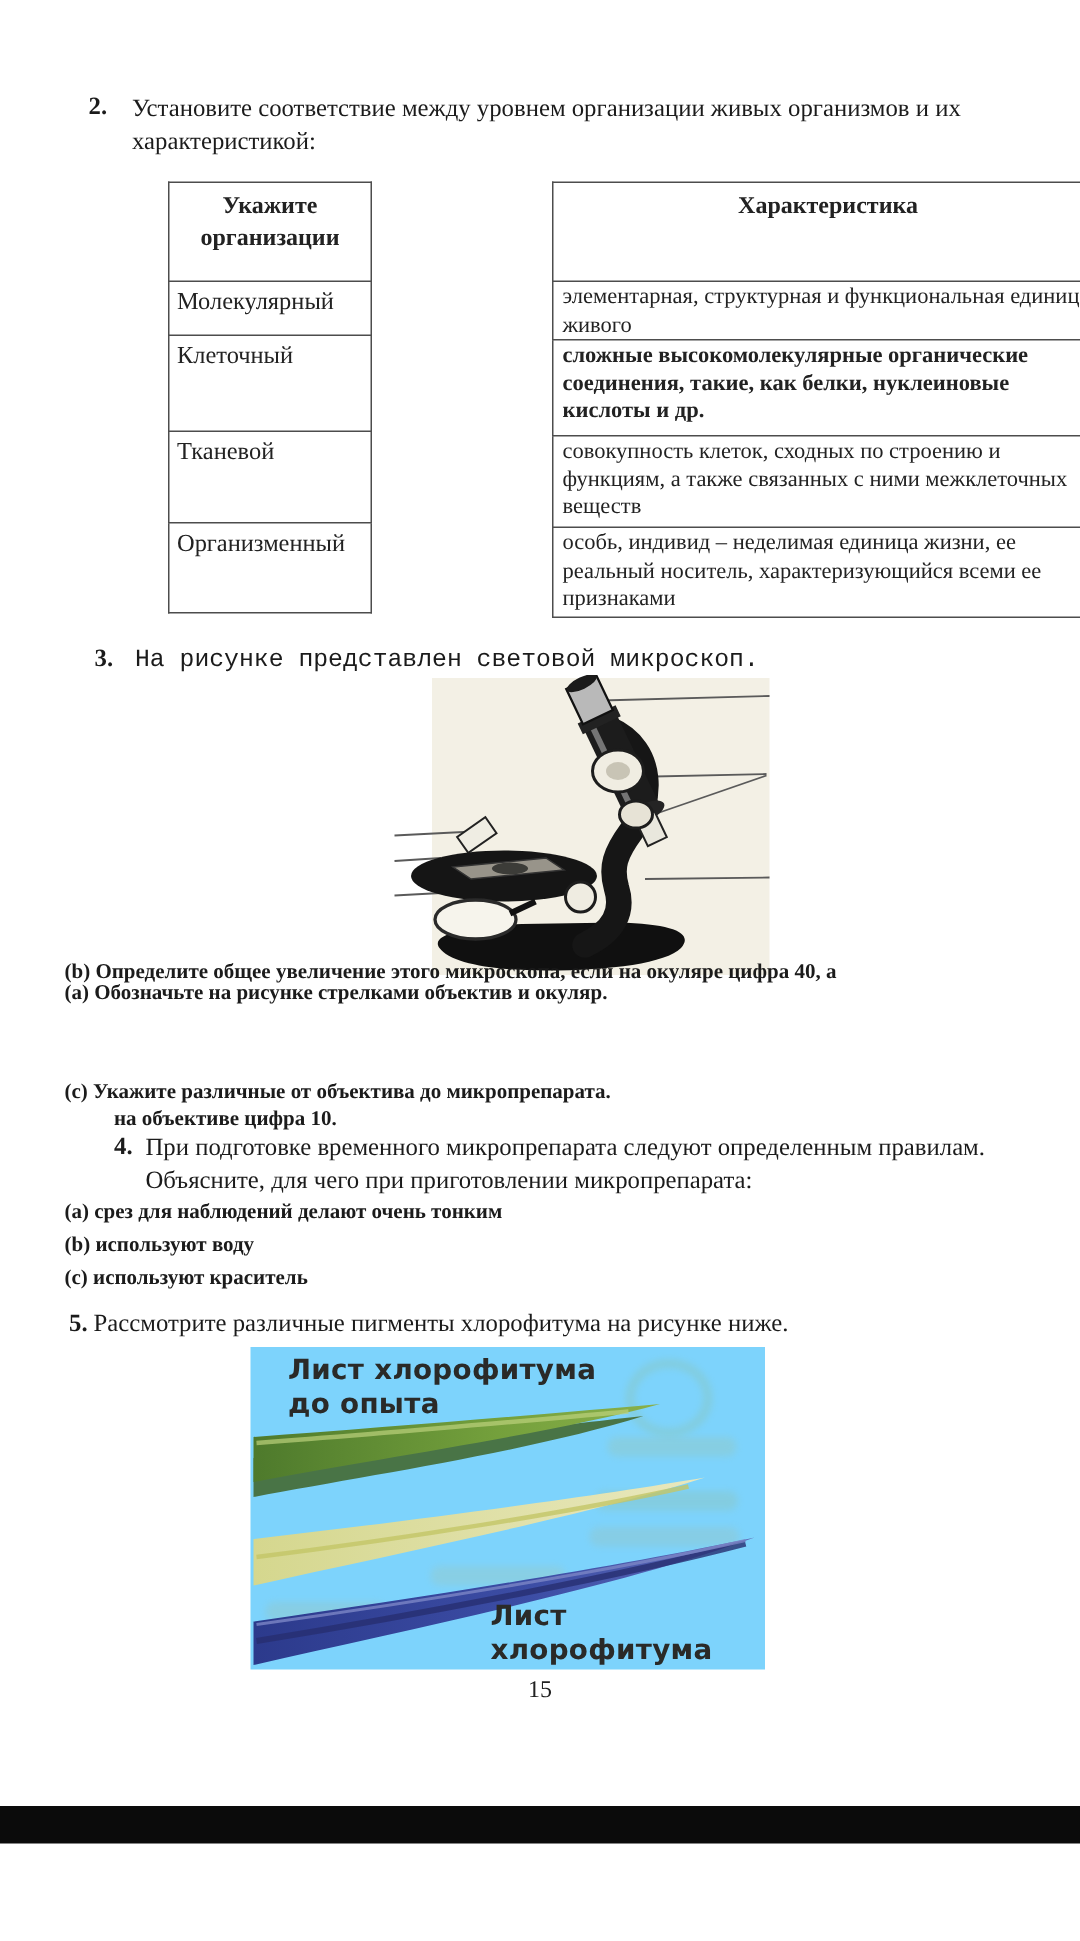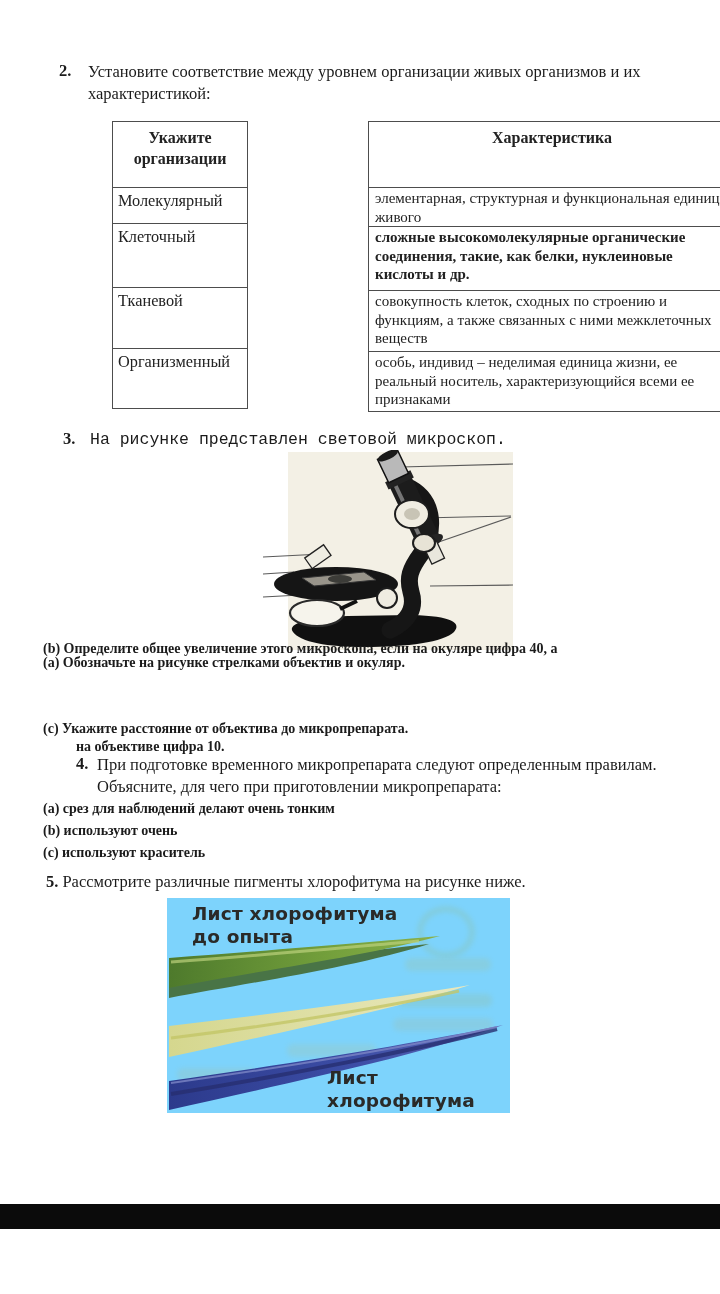--- a/index.html
+++ b/index.html
@@ -121,29 +121,29 @@
       <circle cx="127" cy="148" r="10" fill="#efece1" stroke="#1d1d1d" stroke-width="2"></circle>
 
       <ellipse cx="57" cy="163" rx="27" ry="13" fill="#f6f4ec" stroke="#2a2a2a" stroke-width="2.2"></ellipse>
       <path d="M80,159 L97,151" stroke="#111" stroke-width="4"></path>
     </svg>
   </div>
 
   <div class="abs item" style="left:43px;top:652px;">(a) Обозначьте на рисунке стрелками объектив и окуляр.</div>
   <div class="abs item" style="left:43px;top:638px;">(b) Определите общее увеличение этого микроскопа, если на окуляре цифра 40, а</div>
   <div class="abs item" style="left:76px;top:736px;">на объективе цифра 10.</div>
-  <div class="abs item" style="left:43px;top:718px;">(c) Укажите расстояние от объектива до микропрепарата.</div>
+  <div class="abs item" style="left:43px;top:718px;">(c) Укажите различные от объектива до микропрепарата.</div>
 
   <div class="abs qnum" style="left:76px;top:754px;">4.</div>
   <div class="abs qtext" style="left:97px;top:754px;width:612px;">
     <div>При подготовке временного микропрепарата следуют определенным правилам.</div>
     <div>Объясните, для чего при приготовлении микропрепарата:</div>
   </div>
   <div class="abs item" style="left:43px;top:798px;">(a) срез для наблюдений делают очень тонким</div>
-  <div class="abs item" style="left:43px;top:820px;">(b) используют очень</div>
+  <div class="abs item" style="left:43px;top:820px;">(b) используют воду</div>
   <div class="abs item" style="left:43px;top:842px;">(c) используют краситель</div>
 
   <div class="abs" style="left:46px;top:871px;">
     <span class="qnum">5.</span>
     <span class="qtext">Рассмотрите различные пигменты хлорофитума на рисунке ниже.</span>
   </div>
 
   <div class="abs" id="leaf-fig">
 
     <div class="bleed" style="left:250px;top:8px;width:46px;height:40px;border:6px solid #8fbf9a;border-radius:50%;"></div>
@@ -190,16 +190,17 @@
     <div class="leaf-label" style="left:25px;top:4px;">
       <div>Лист хлорофитума</div>
       <div>до опыта</div>
     </div>
     <div class="leaf-label" style="left:160px;top:168px;">
       <div>Лист хлорофитума</div>
       <div style="padding-left:12px;">после опыта</div>
     </div>
   </div>
 
+  <div class="abs" id="page-num">15</div>
 
   <div class="abs" id="bottom-bar"></div>
 
 </div>
 
 </body></html>

